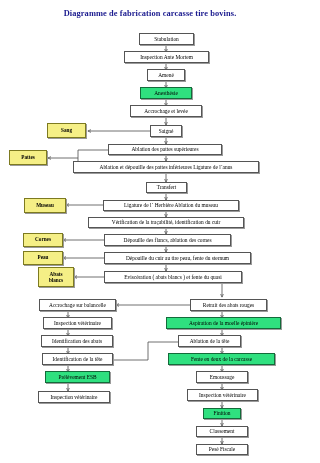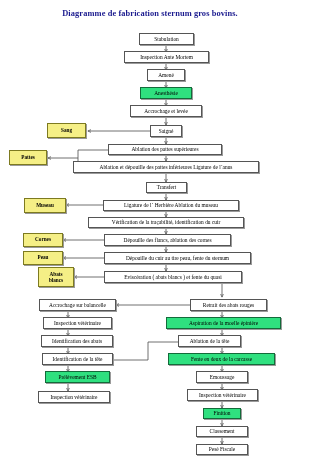--- a/index.html
+++ b/index.html
@@ -70,21 +70,21 @@
     stroke: #4d4d4d;
     stroke-width: 0.8;
     fill: none;
   }
 </style>
 </head>
 <body>
 
 <div id="diagram">
 
-  <div class="title">Diagramme de fabrication sternum gros bovins.</div>
+  <div class="title">Diagramme de fabrication carcasse tire bovins.</div>
 
   <svg class="links" viewBox="0 0 300 463">
     <defs>
       <marker id="ar" markerWidth="5" markerHeight="5" refX="4.2" refY="2" orient="auto">
         <path d="M0,0 L4.4,2 L0,4 z" fill="#4d4d4d" stroke="none"></path>
       </marker>
     </defs>
 
     <line x1="166" y1="45" x2="166" y2="52" marker-end="url(#ar)"></line>
     <line x1="166" y1="63" x2="166" y2="70" marker-end="url(#ar)"></line>

